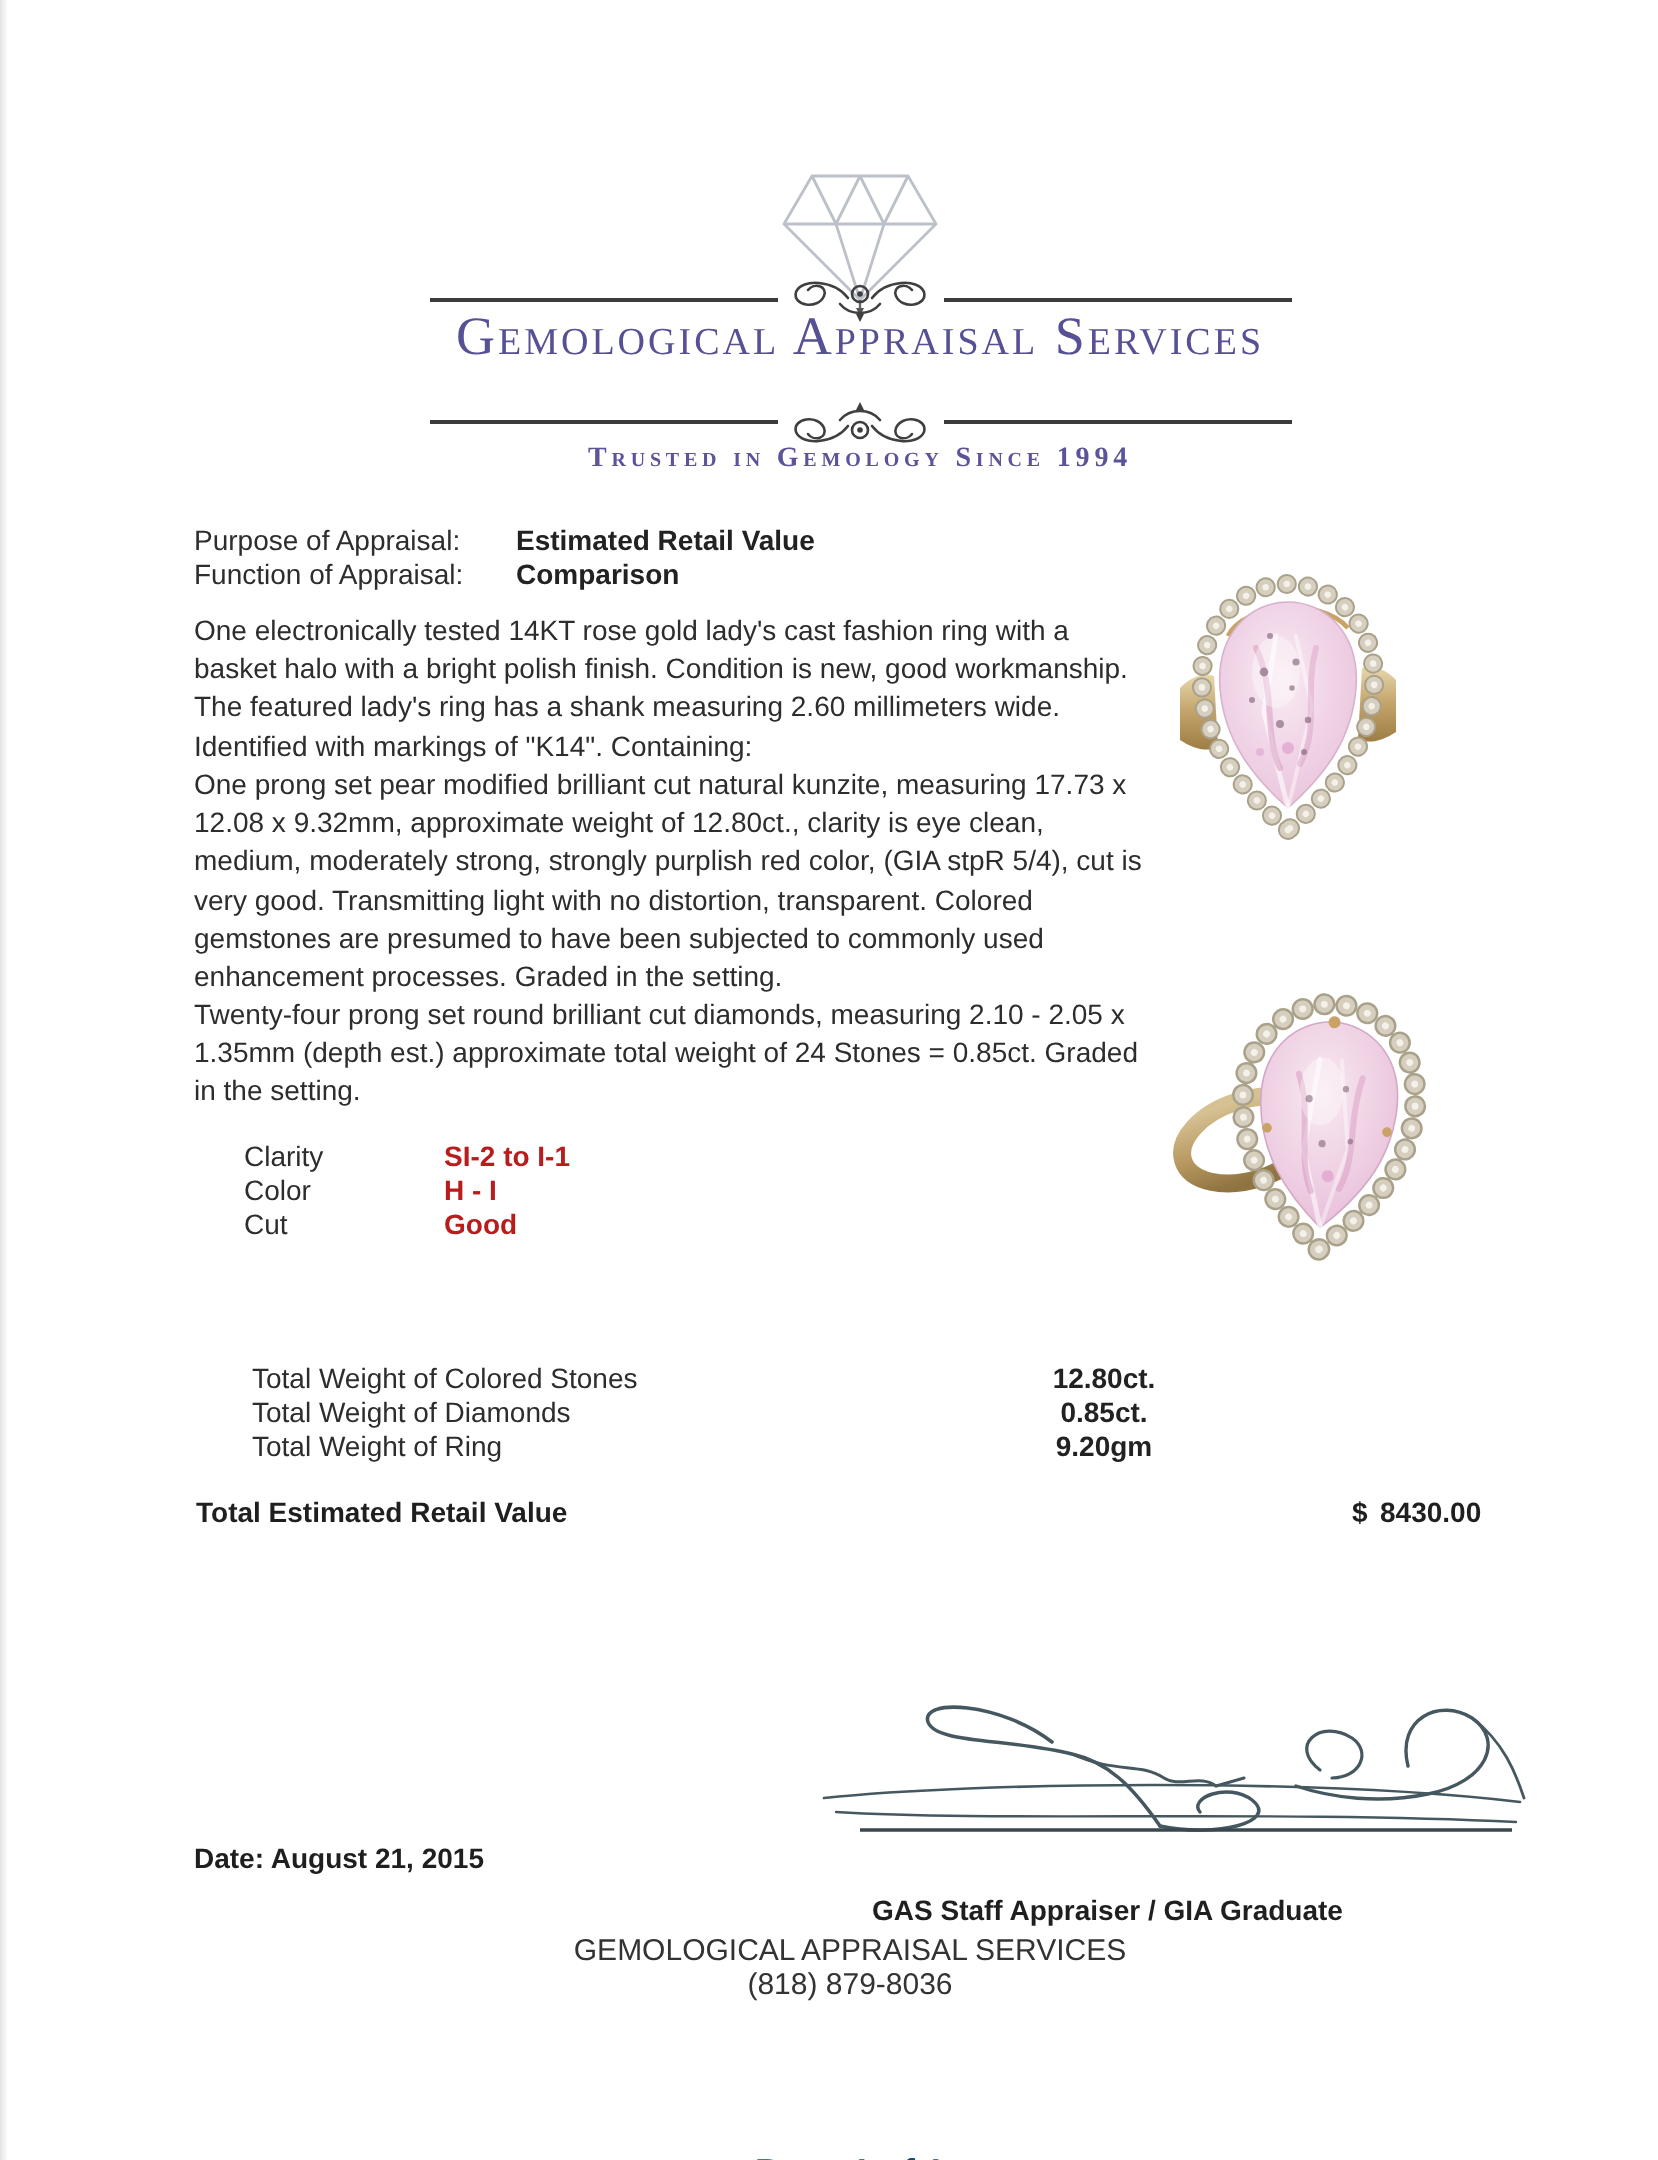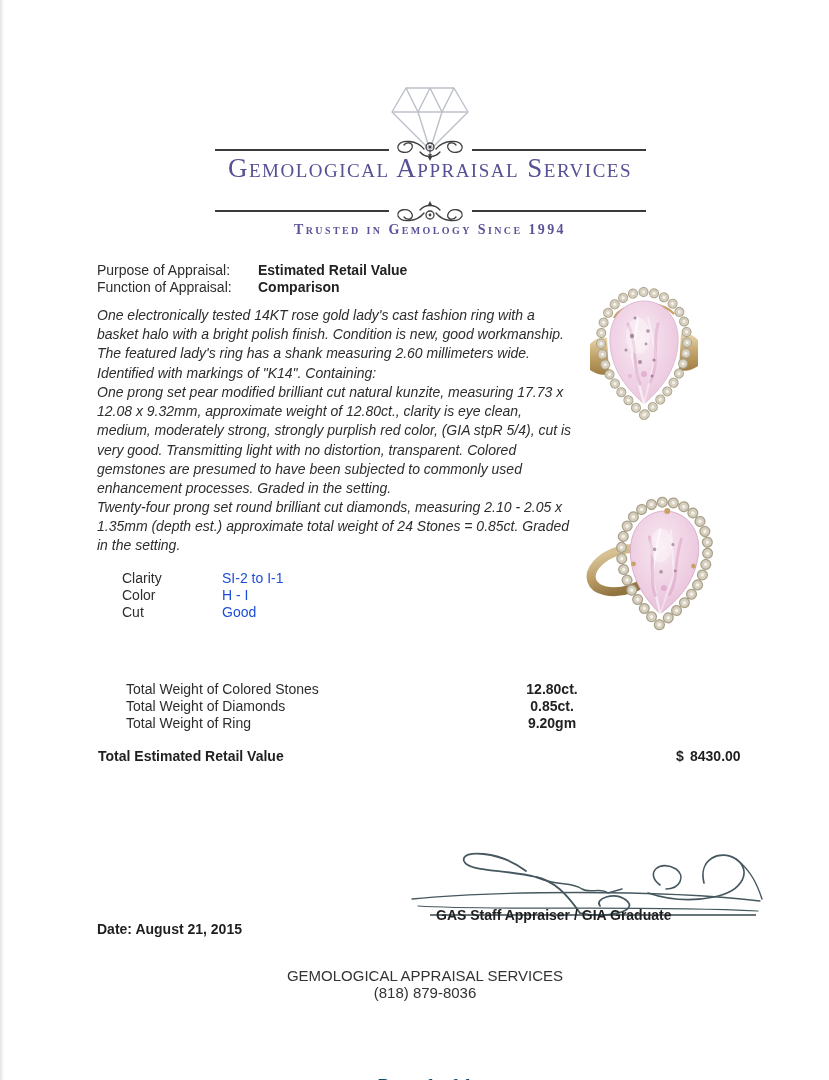--- a/index.html
+++ b/index.html
@@ -31,42 +31,42 @@
   .orn-top{left:387px;top:138px;}
   .orn-bottom{left:387px;top:200px;transform:scaleY(-1);}
   .logo{left:388px;top:84px;}
 
   
   .meta{left:97px;top:262px;font-size:14px;line-height:17.2px;}
   .meta .lbl{display:inline-block;width:161px;}
   .meta .val{font-weight:bold;color:#222;}
 
   
-  .para{left:97px;width:476px;font-size:14px;line-height:19.2px;color:#2d2d2d;font-style:italic;}
+  .para{left:97px;width:476px;font-size:14px;line-height:19.2px;color:#2d2d2d;}
   .p1{top:306px;}
   .p2{top:383px;}
   .p3{top:498px;}
 
   
   .grades{left:122px;top:570px;font-size:14px;line-height:17.2px;}
   .grades .lbl{display:inline-block;width:100px;}
-  .grades .val{font-weight:normal;color:#1d4ed8;}
+  .grades .val{font-weight:bold;color:#b91c1c;}
 
   
   .totals{left:98px;top:681px;font-size:14px;line-height:16.8px;margin-left:28px;}
   .totals .lbl{display:inline-block;width:364px;}
   .totals .val{display:inline-block;width:124px;text-align:center;font-weight:bold;color:#222;}
   .retail-label{left:98px;top:748px;font-size:14px;font-weight:bold;color:#1f1f1f;}
   .retail-cur{left:676px;top:748px;font-size:14px;font-weight:bold;color:#1f1f1f;}
   .retail-amt{left:690px;top:748px;width:64px;text-align:left;font-size:14px;font-weight:bold;color:#1f1f1f;}
 
   
   .sig{left:408px;top:843px;}
   .date-line{left:97px;top:921px;font-size:14px;font-weight:bold;color:#1f1f1f;}
-  .appraiser-line{left:436px;top:907px;font-size:14px;font-weight:bold;color:#1f1f1f;}
+  .appraiser-line{left:436px;top:947px;font-size:14px;font-weight:bold;color:#1f1f1f;}
 
   
   .footer{left:21px;top:967px;width:808px;text-align:center;
     font-size:15px;line-height:17.4px;color:#333;}
   .page-num{left:21px;top:1076px;width:808px;text-align:center;
     font-size:18px;font-weight:bold;color:#0c4a6e;}
 
   
   .photo1{left:588px;top:284px;}
   .photo2{left:584px;top:494px;}

